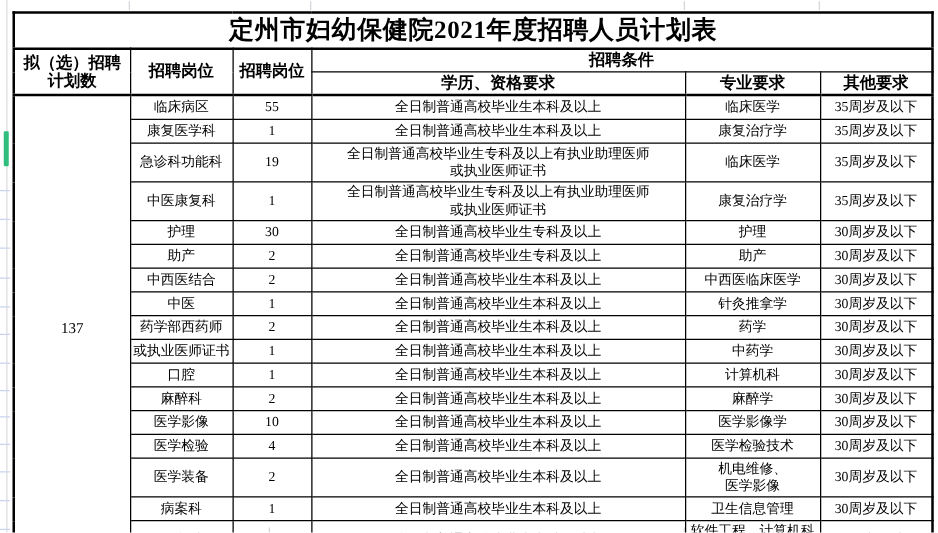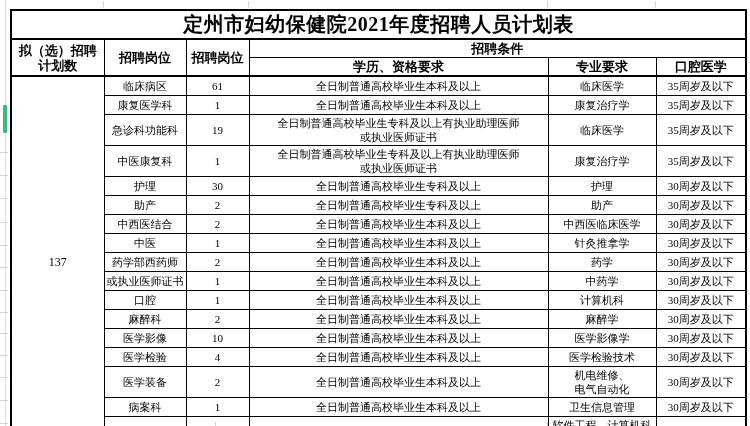--- a/index.html
+++ b/index.html
@@ -39,21 +39,21 @@
     font-weight:normal;
   }
   .title-cell {
     font-size:20px;
     font-weight:bold;
     height:25px;
     line-height:25px;
     border-bottom:2px solid #000;
     letter-spacing:0.5px;
   }
-  .hdr { font-weight:bold; font-size:13px; line-height:15px; }
+  .hdr { font-weight:bold; font-size:13px; line-height:15px;font-family:Liberation Mono, monospace; }
   .hdr-bottom { border-bottom:2px solid #000; }
   tr.header-sub th { height:15px; }
   tr.header-main th { height:15px; }
   tbody td { height:16px; }
   .plan-cell { font-size:12px; }
   .cell-education { font-size:11px;margin-top:23px; }
 </style>
 </head>
 <body>
 
@@ -98,28 +98,28 @@
         <tr class="header-main">
           <th class="hdr hdr-bottom" rowspan="2">拟（选）招聘
 计划数</th>
           <th class="hdr hdr-bottom" rowspan="2">招聘岗位</th>
           <th class="hdr hdr-bottom" rowspan="2">招聘岗位</th>
           <th class="hdr" colspan="3">招聘条件</th>
         </tr>
         <tr class="header-sub">
           <th class="hdr hdr-bottom">学历、资格要求</th>
           <th class="hdr hdr-bottom">专业要求</th>
-          <th class="hdr hdr-bottom">口腔医学</th>
+          <th class="hdr hdr-bottom">其他要求</th>
         </tr>
       </thead>
       <tbody id="table-body">
           <tr>
             <td rowspan="17" class="plan-cell">137</td>
             <td class="cell-position">临床病区</td>
-            <td class="cell-count">61</td>
+            <td class="cell-count">55</td>
             <td class="cell-education">全日制普通高校毕业生本科及以上</td>
             <td class="cell-major">临床医学</td>
             <td class="cell-other">35周岁及以下</td>
           </tr>
           <tr>
             <td class="cell-position">康复医学科</td>
             <td class="cell-count">1</td>
             <td class="cell-education">全日制普通高校毕业生本科及以上</td>
             <td class="cell-major">康复治疗学</td>
             <td class="cell-other">35周岁及以下</td>
@@ -208,21 +208,21 @@
             <td class="cell-count">4</td>
             <td class="cell-education">全日制普通高校毕业生本科及以上</td>
             <td class="cell-major">医学检验技术</td>
             <td class="cell-other">30周岁及以下</td>
           </tr>
           <tr>
             <td class="cell-position">医学装备</td>
             <td class="cell-count">2</td>
             <td class="cell-education">全日制普通高校毕业生本科及以上</td>
             <td class="cell-major">机电维修、
-电气自动化</td>
+医学影像</td>
             <td class="cell-other">30周岁及以下</td>
           </tr>
           <tr>
             <td class="cell-position">病案科</td>
             <td class="cell-count">1</td>
             <td class="cell-education">全日制普通高校毕业生本科及以上</td>
             <td class="cell-major">卫生信息管理</td>
             <td class="cell-other">30周岁及以下</td>
           </tr>
           <tr>

